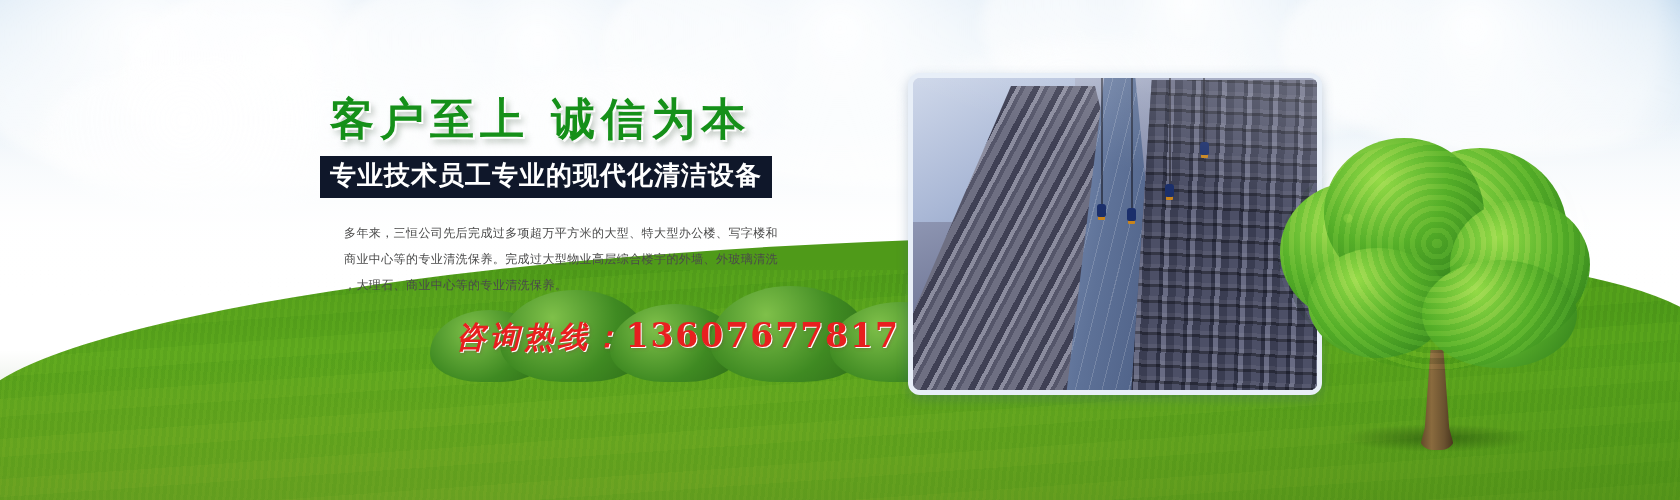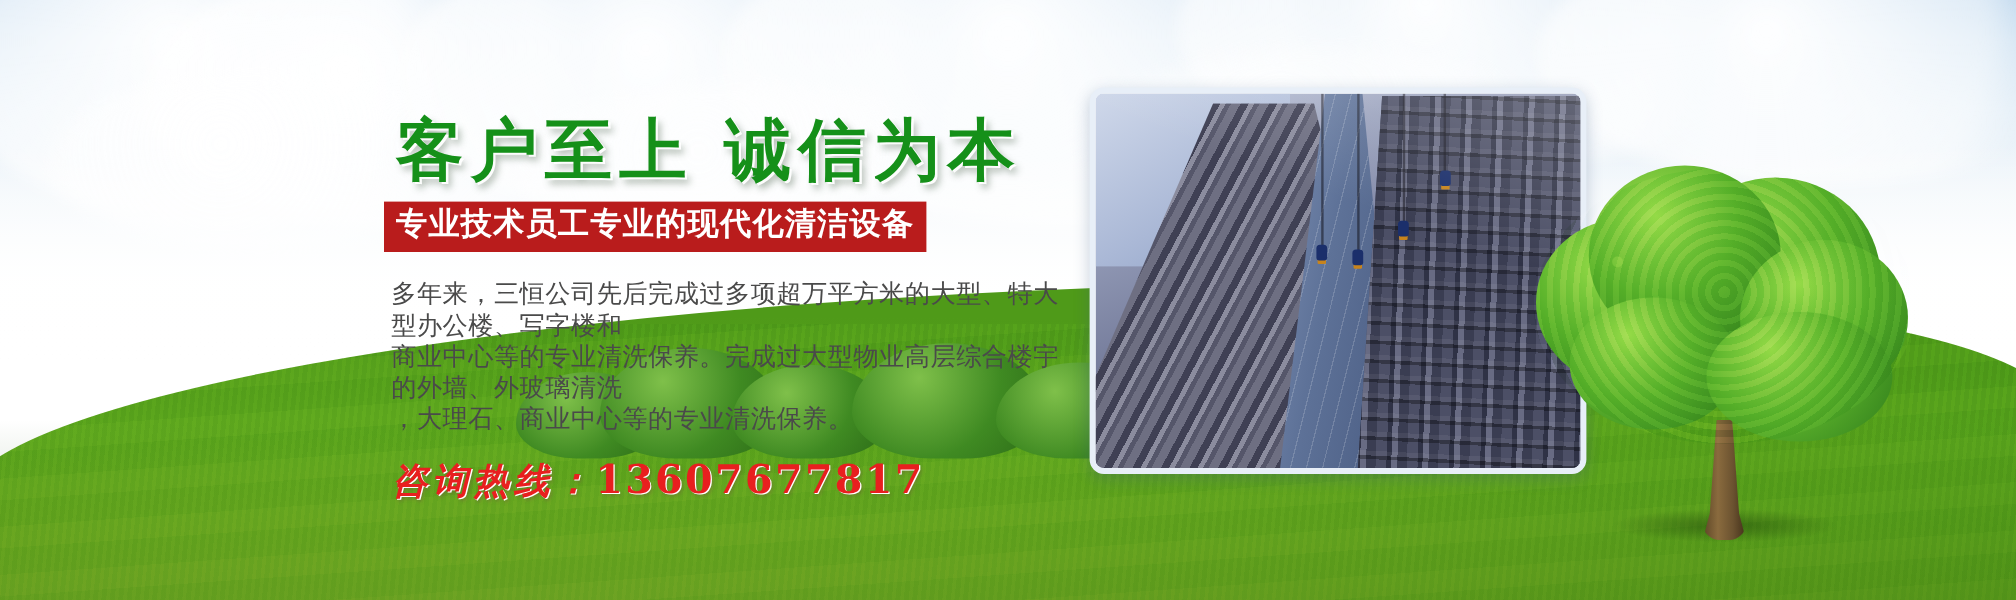--- a/index.html
+++ b/index.html
@@ -109,58 +109,59 @@
       repeating-radial-gradient(circle at 50% 45%, rgba(255,255,255,.10) 0 5px, rgba(20,70,10,.12) 5px 11px);
     mix-blend-mode:overlay;opacity:.85;
   }
 
   
   .content{position:absolute;left:320px;top:96px;width:580px;}
 
   .headline{
     font-family:"DejaVu Serif","Liberation Serif",serif;
     font-weight:700;
-    font-size:56px;
+    font-size:44px;
     line-height:1.04;
     letter-spacing:6px;
     color:#159019;
     text-shadow:
       2px 2px 0 rgba(255,255,255,.95),
       4px 5px 6px rgba(90,110,90,.45);
     white-space:nowrap;
     margin:0 0 14px 10px;
   }
 
   .subbar{
     display:inline-block;
-    background:#b91c1c;
+    background:#0f172a;
     color:#ffffff;
     font-family:"DejaVu Sans","Liberation Sans",sans-serif;
     font-weight:700;
     font-size:26px;
     letter-spacing:1px;
     padding:5px 10px 7px 10px;
     line-height:1.15;
     white-space:nowrap;
   }
 
   .para{
-    margin:22px 0 0 6px;
+    margin:22px 0 0 24px;
     width:566px;
     color:#4a4a4a;
-    font-size:21px;
+    font-size:12px;
     line-height:26px;
     letter-spacing:.4px;
     font-family:"DejaVu Sans","Liberation Sans",sans-serif;
   }
   .para p{margin:0;}
 
   .hotline{
     margin:18px 0 0 6px;
     white-space:nowrap;
+    text-align:right;
   }
   .hot-label{
     font-family:"DejaVu Serif","Liberation Serif",serif;
     font-weight:700;
     font-style:italic;
     font-size:30px;
     letter-spacing:4px;
     color:#e81f1f;
     text-shadow:1px 1px 0 #fff, 2px 2px 3px rgba(120,70,70,.35);
   }

